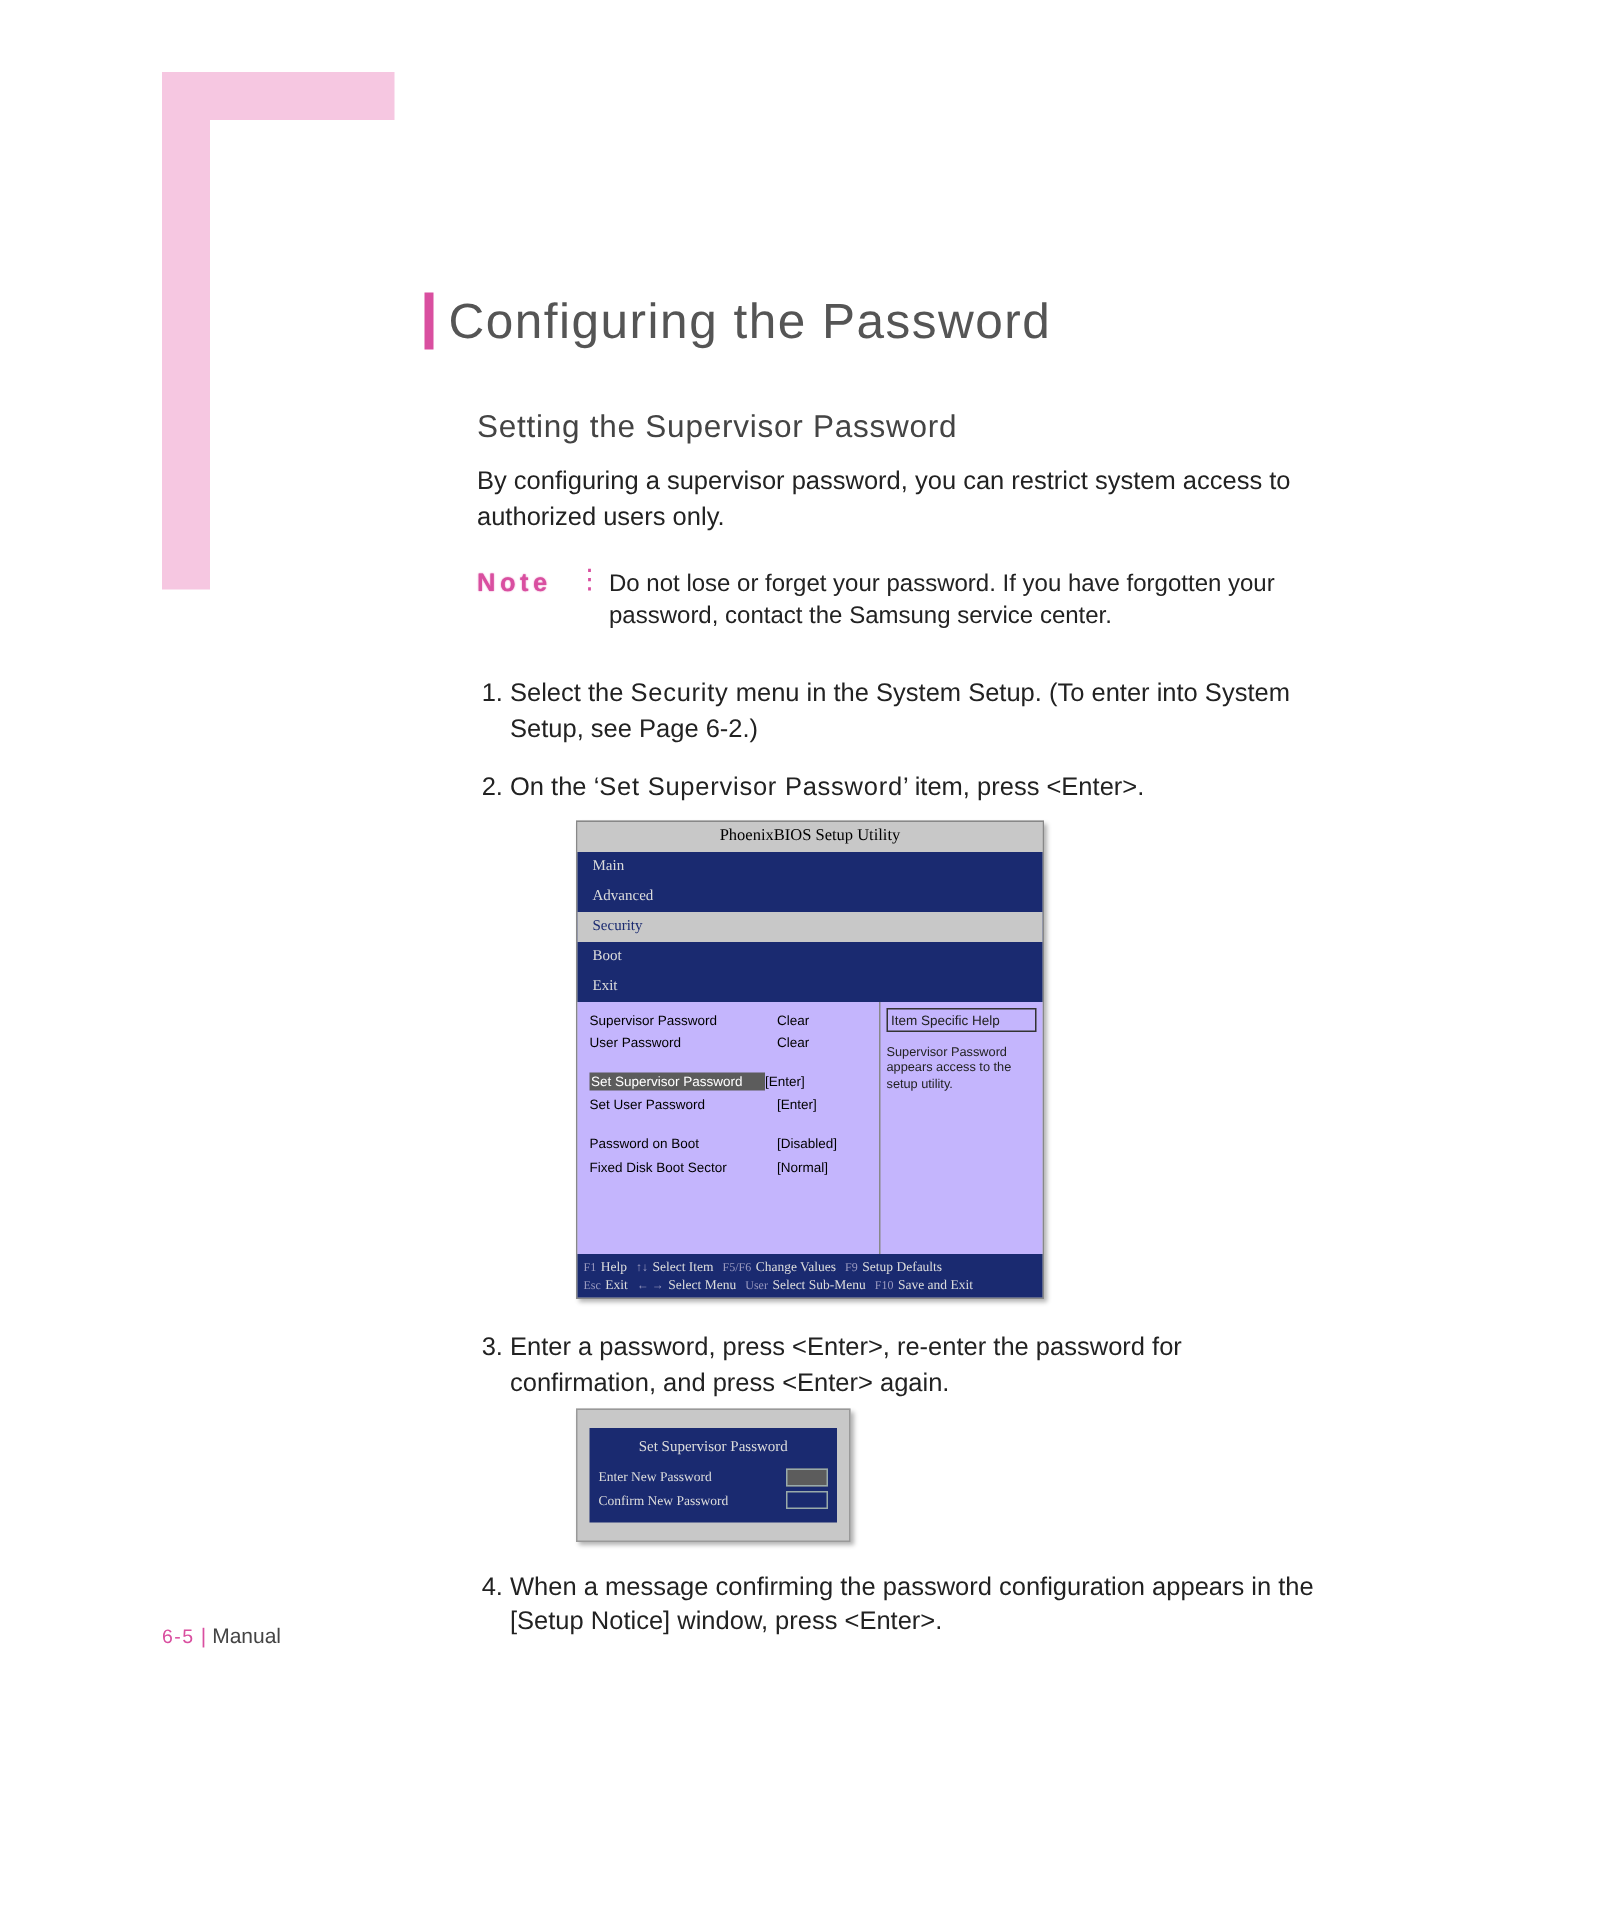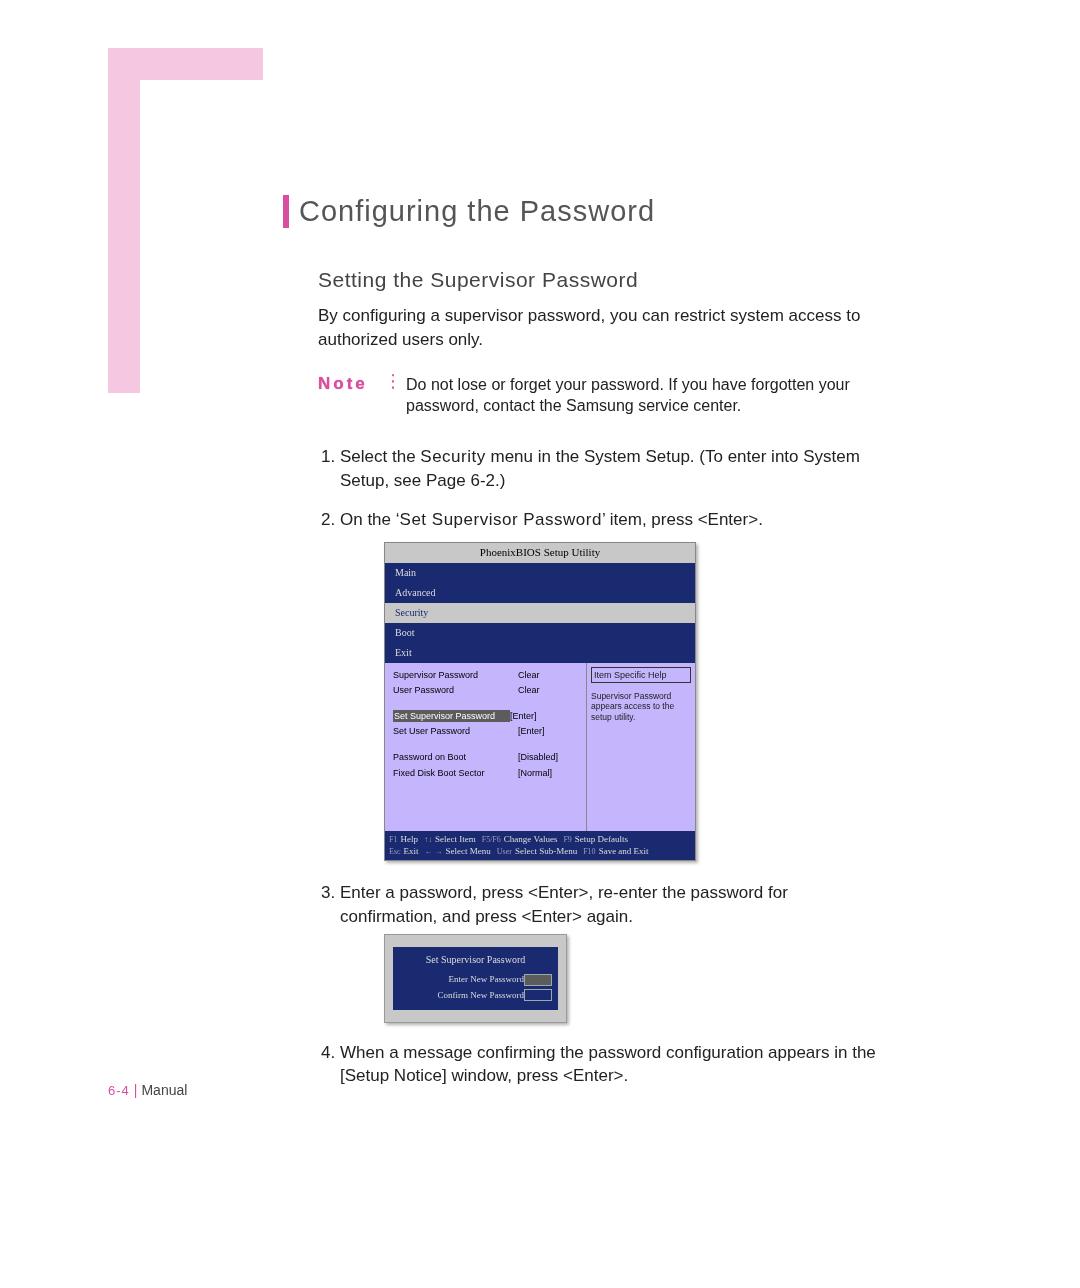--- a/index.html
+++ b/index.html
@@ -27,21 +27,21 @@
     height: 32px;
     background: #f6c7e1;
   }
   .content {
     position: absolute;
     left: 283px;
     top: 195px;
     width: 595px;
   }
   .title {
-    font-size: 29px;
+    font-size: 33px;
     color: #555;
     letter-spacing: 1px;
     border-left: 6px solid #d94fa0;
     padding-left: 10px;
     margin: 0 0 40px 0;
     font-weight: normal;
   }
   .subtitle {
     font-size: 21px;
     color: #444;
@@ -176,21 +176,21 @@
   }
   .pwdlg {
     background:#1a2a70;
     color:#dcdcdc;
     font-family:"Times New Roman", serif;
     font-size:10px;
     padding:6px 6px 5px 6px;
   }
   .pwdlg-title { text-align:center; margin-bottom:6px; }
   .pwdlg-row { display:flex; align-items:center; margin-bottom:3px;}
-  .pwdlg-row .plbl { flex:1; font-size:9px;text-align:right; }
+  .pwdlg-row .plbl { flex:1; font-size:9px; }
   .pwdlg-row .pbox { width:26px; height:10px; background:#5c5c5c; border:1px solid #9aa; }
   .pwdlg-row .pbox.empty { background:#1a2a70; }
 
   .footer {
     position:absolute;
     left:108px;
     bottom:190px;
     font-size:14px;
     color:#444;
   }
@@ -298,14 +298,14 @@
       </div>
     </li>
 
     <li>
       <span>When a message confirming the password configuration appears in the [Setup Notice] window, press &lt;Enter&gt;.</span>
     </li>
   </ol>
 </div>
 
 <div class="footer">
-  <span class="pg">6-4</span><span class="pipe">|</span><span>Manual</span>
+  <span class="pg">6-5</span><span class="pipe">|</span><span>Manual</span>
 </div>
 
 </body></html>

